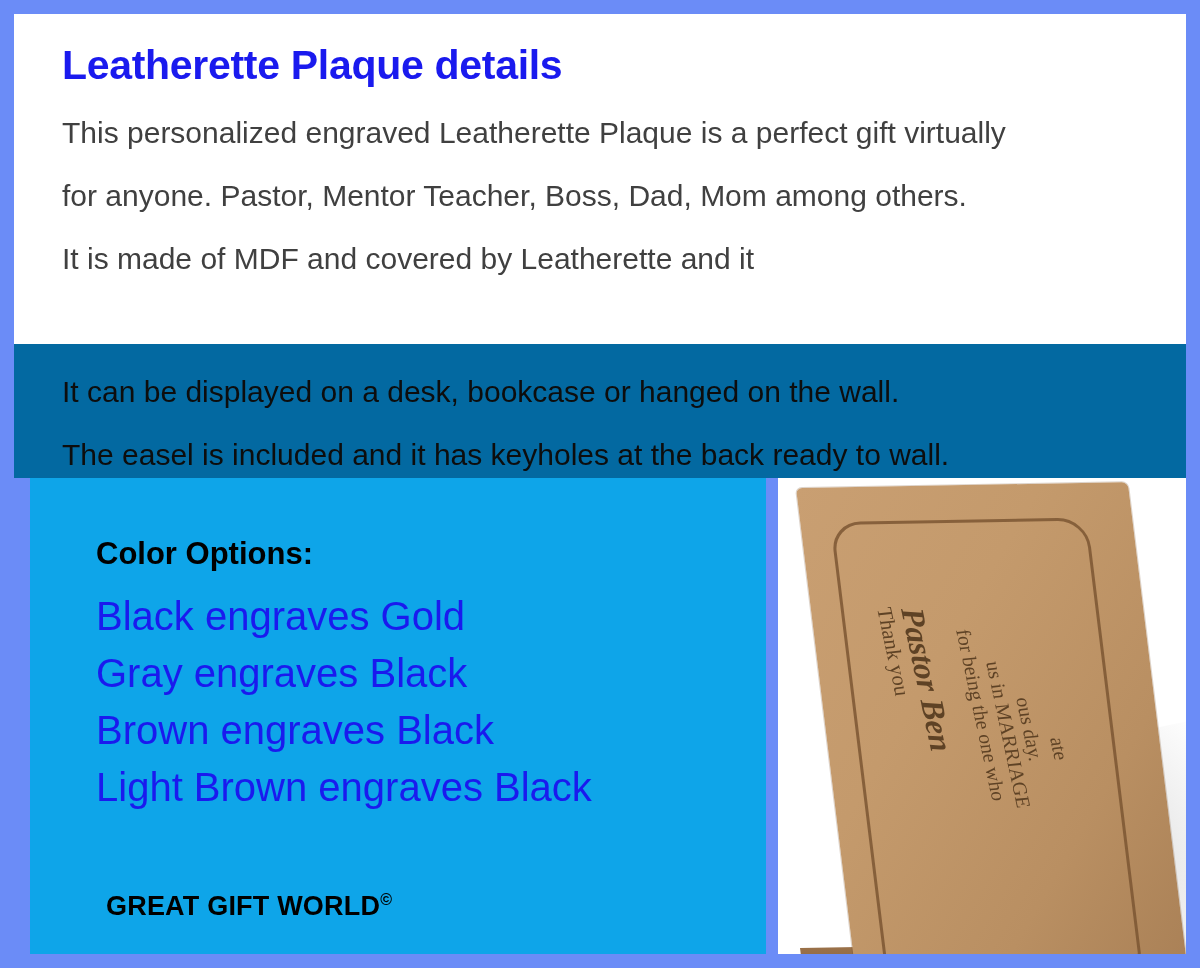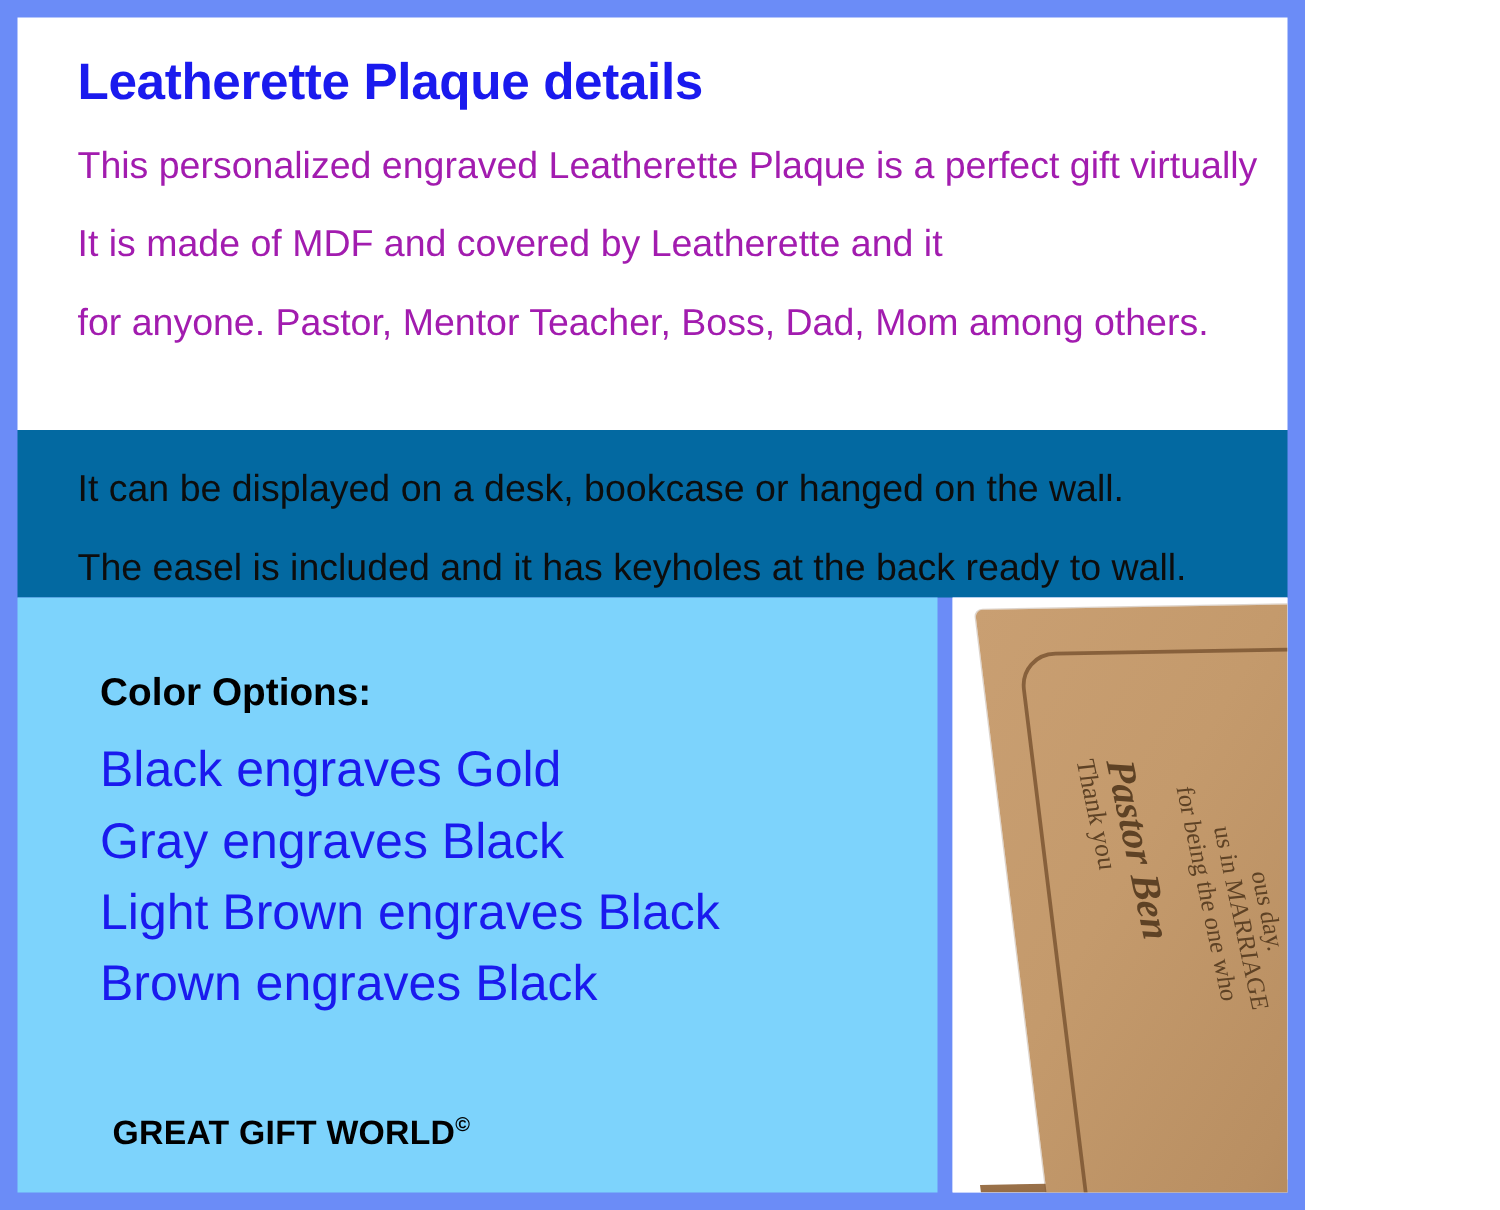--- a/index.html
+++ b/index.html
@@ -8,21 +8,21 @@
   }
   body {
     width: 1200px;
     height: 968px;
     background: #ffffff;
     font-family: "Liberation Sans", sans-serif;
     overflow: hidden;
   }
   .page {
     position: relative;
-    width: 1044px;
+    width: 1200px;
     height: 968px;
     background: #6b8cf7;
     box-sizing: border-box;
     padding: 14px 14px 14px 14px;
     display: flex;
     flex-direction: column;
   }
 
   
   .panel-top {
@@ -34,21 +34,21 @@
   }
   .title {
     color: #1a1aee;
     font-size: 41px;
     font-weight: bold;
     letter-spacing: -0.3px;
     margin: 12px 0 14px 0;
     line-height: 1.05;
   }
   .para-line {
-    color: #a21caf;
+    color: #404040;
     font-size: 30px;
     line-height: 63px;
     white-space: nowrap;
   }
 
   
   .panel-blue {
     background: #0369a1;
     padding: 16px 30px 14px 48px;
     box-sizing: border-box;
@@ -63,25 +63,26 @@
   }
 
   
   .panel-bottom {
     flex: 1 1 auto;
     display: flex;
     gap: 12px;
     min-height: 0;
   }
   .bottom-left {
-    background: #7dd3fc;
+    background: #0ea5e9;
     width: 736px;
     box-sizing: border-box;
     padding: 58px 0 0 66px;
     position: relative;
+    margin-left: 16px;
   }
   .color-heading {
     color: #000000;
     font-size: 31px;
     font-weight: bold;
     margin-bottom: 16px;
   }
   .color-item {
     color: #1a1aee;
     font-size: 40px;
@@ -213,37 +214,37 @@
   }
 </style>
 </head>
 <body>
 
 <div class="page">
 
   <section class="panel-top">
     <h1 class="title">Leatherette Plaque details</h1>
     <div class="para-line">This personalized engraved Leatherette Plaque is a perfect gift virtually</div>
+    <div class="para-line">for anyone. Pastor, Mentor Teacher, Boss, Dad, Mom among others.</div>
     <div class="para-line">It is made of MDF and covered by Leatherette and it</div>
-    <div class="para-line">for anyone. Pastor, Mentor Teacher, Boss, Dad, Mom among others.</div>
   </section>
 
   <section class="panel-blue">
     <div class="blue-line">It can be displayed on a desk, bookcase or hanged on the wall.</div>
     <div class="blue-line">The easel is included and it has keyholes at the back ready to wall.</div>
   </section>
 
   <section class="panel-bottom">
 
     <div class="bottom-left">
       <div class="color-heading">Color Options:</div>
       <div class="color-item">Black engraves Gold</div>
       <div class="color-item">Gray engraves Black</div>
+      <div class="color-item">Brown engraves Black</div>
       <div class="color-item">Light Brown engraves Black</div>
-      <div class="color-item">Brown engraves Black</div>
       <div class="brand">
         <span>GREAT GIFT WORLD</span><span class="copy">©</span>
       </div>
     </div>
 
     <div class="bottom-right">
       <div class="photo">
         <div class="shadow-blob"></div>
         <div class="plaque-under"></div>
         <div class="plaque-edge"></div>

